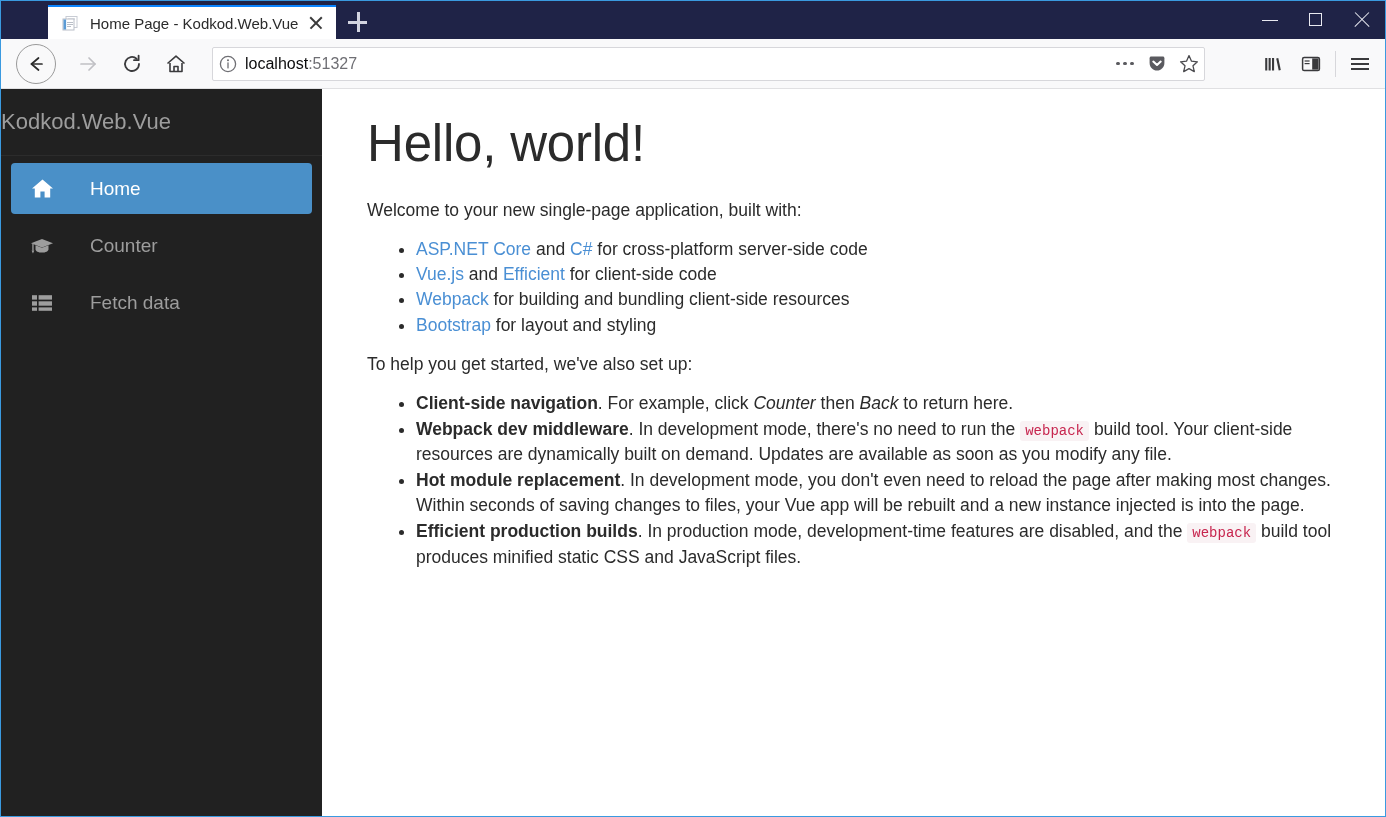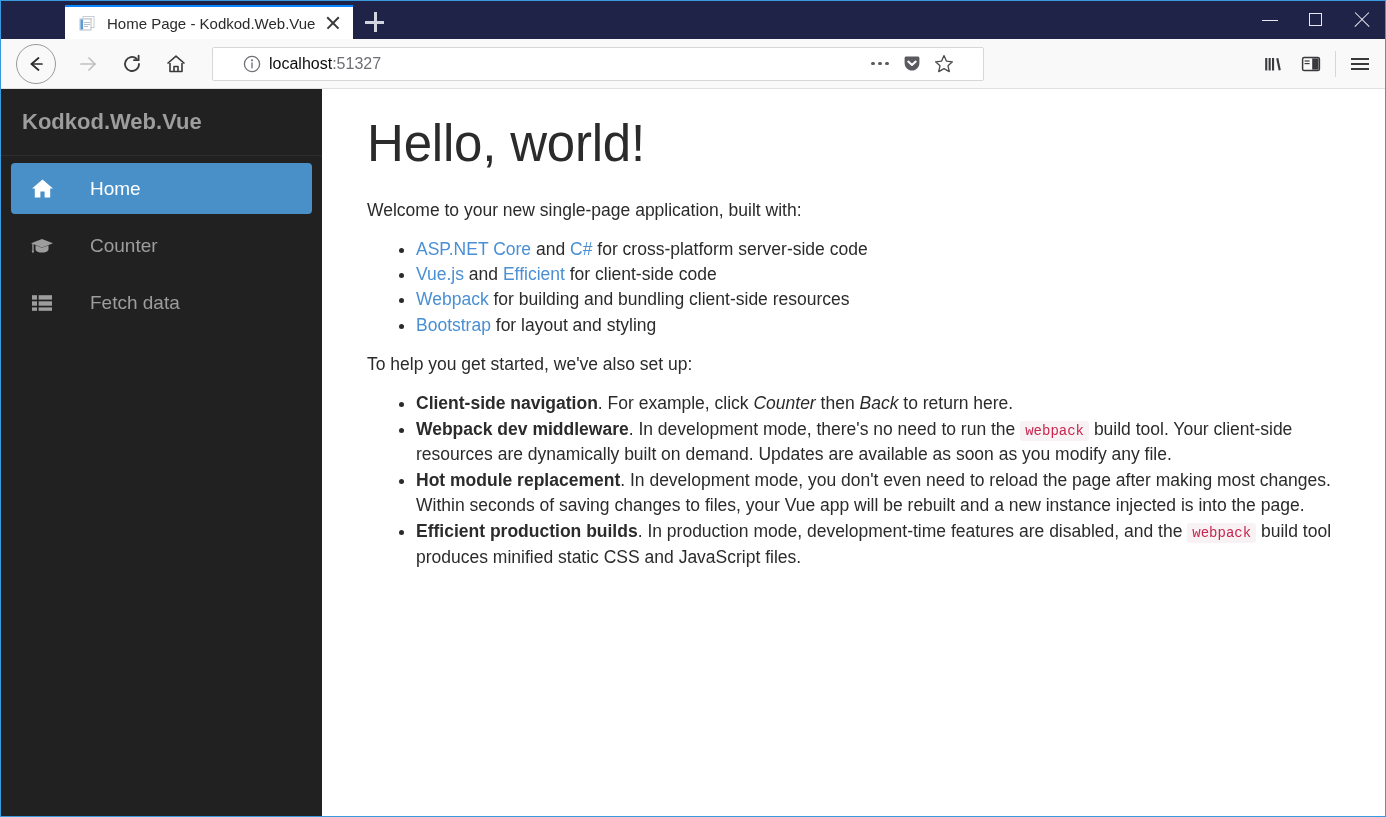--- a/index.html
+++ b/index.html
@@ -23,21 +23,20 @@
     overflow: hidden;
   }
 
   
   .titlebar {
     position: relative;
     height: 38px;
     background: #1f2347;
     display: flex;
     align-items: flex-end;
-    padding-left: 17px;
   }
   .tabstrip {
     display: flex;
     align-items: flex-end;
     height: 38px;
     padding-left: 47px;
   }
   .tab {
     position: relative;
     height: 34px;
@@ -158,29 +157,29 @@
     width: 38px; height: 38px;
     border: 1.6px solid #9a9a9a;
     border-radius: 50%;
     margin-left: 7px;
     margin-right: 10px;
   }
   .navbtn svg { display: block; }
 
   .urlbar {
     flex: 0 0 auto;
-    width: 772px;
+    width: 993px;
     height: 34px;
     margin-left: 14px;
     background: #ffffff;
     border: 1px solid #d7d7db;
     border-radius: 2px;
     display: flex;
     align-items: center;
-    padding: 0 24px;
+    padding: 0 0;
     box-sizing: border-box;
   }
   .ident-icon {
     width: 22px; height: 22px;
     margin: 0 6px 0 4px;
     flex: 0 0 auto;
   }
   .url-text {
     font-size: 16px;
     color: #0c0c0d;
@@ -245,26 +244,24 @@
     width: 321px;
     flex: 0 0 321px;
     background: #212121;
     color: #9d9d9d;
     box-sizing: border-box;
   }
   .brand {
     height: 67px;
     display: flex;
     align-items: center;
-    padding-left: 21px;
     font-size: 22px;
     color: #9d9d9d;
     border-bottom: 1px solid #2c2c2c;
     box-sizing: border-box;
-    font-weight: bold;
   }
   .navlist {
     padding: 7px 10px 0 10px;
   }
   .navitem {
     height: 51px;
     display: flex;
     align-items: center;
     padding-left: 18px;
     font-size: 19px;

